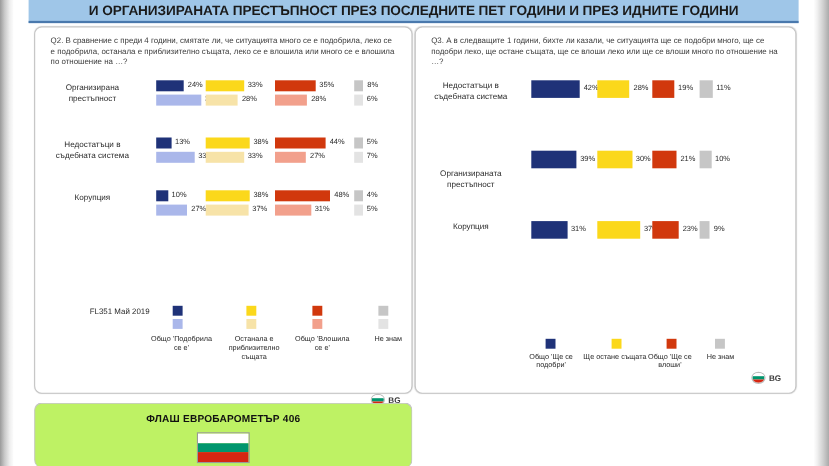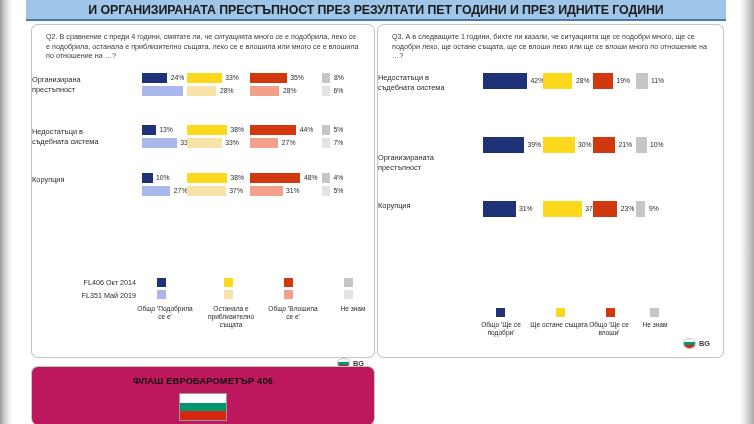--- a/index.html
+++ b/index.html
@@ -42,21 +42,21 @@
   .qtext{
     position:absolute;left:14px;top:7px;right:12px;
     font-size:7.2px;color:#3a3a3a;line-height:9.6px;
   }
 
   
   .chart{position:absolute;left:0;top:50px;right:0;}
 
   .row{position:relative;display:flex;align-items:center;}
   .row-label{
-    text-align:left;font-size:7.4px;color:#2a2a2a;line-height:9.5px;
+    text-align:center;font-size:7.4px;color:#2a2a2a;line-height:9.5px;
     padding-right:6px;
   }
   .bar{height:11px;}
   .val{font-size:6.8px;color:#2a2a2a;padding-left:2.5px;padding-right:3px;white-space:nowrap;}
 
   
   .legend{position:absolute;}
   .leg-names{position:absolute;text-align:right;font-size:7.2px;color:#2a2a2a;line-height:12.5px;}
   .leg-sw{position:absolute;width:9px;height:9px;}
   .leg-cap{position:absolute;text-align:center;font-size:6.6px;color:#2a2a2a;line-height:8.2px;}
@@ -65,41 +65,41 @@
   .flag{width:11px;height:9px;border-radius:50%;overflow:hidden;display:block;border:1px solid #bdbdbd;}
   .flag i{display:block;height:33.34%;}
   .flag .w{background:#ffffff;}
   .flag .g{background:#00966e;}
   .flag .r{background:#d62612;}
   .flag-label{font-size:7.4px;color:#3a3a3a;font-weight:bold;}
 
   
   .footer{
     position:absolute;left:31px;top:366px;width:342px;height:58px;
-    background:#be185d;border:1px solid #c4c4c4;border-radius:7px;
+    background:#bef264;border:1px solid #c4c4c4;border-radius:7px;
     border-bottom:none;
   }
   .footer-title{
     margin-top:8px;text-align:center;font-size:9.2px;font-weight:bold;
     color:#111;line-height:12px;letter-spacing:.2px;
   }
   .footer-flag{
     margin:6px auto 0;width:46px;height:26px;border:1px solid #9a9a9a;
     display:block;overflow:hidden;
   }
   .footer-flag i{display:block;height:33.34%;}
 </style>
 </head>
 <body>
 
 <div class="edge-left"></div>
 <div class="edge-right"></div>
 
 <div class="banner">
-  <div class="banner-text">И ОРГАНИЗИРАНАТА ПРЕСТЪПНОСТ ПРЕЗ РЕЗУЛТАТИ ПЕТ ГОДИНИ И ПРЕЗ ИДНИТЕ ГОДИНИ</div>
+  <div class="banner-text">И ОРГАНИЗИРАНАТА ПРЕСТЪПНОСТ ПРЕЗ ПОСЛЕДНИТЕ ПЕТ ГОДИНИ И ПРЕЗ ИДНИТЕ ГОДИНИ</div>
 </div>
 
 <div class="panel panel-left">
   <div class="qtext">Q2. В сравнение с преди 4 години, смятате ли, че ситуацията много се е подобрила, леко се е подобрила, останала е приблизително същата, леко се е влошила или много се е влошила по отношение на …?</div>
   <div class="chart" id="left-chart" style="position: absolute; left: 0px; top: 48px; width: 342px; height: 180px;">
       <div class="row" style="position: absolute; left: 0px; top: 0px; width: 100%;">
         <div class="row-label" style="position: absolute; left: 0px; width: 104px; top: 2px;">Организирана<br>престъпност</div>
         <div class="bar" style="position: absolute; left: 110px; top: 0px; width: 25.2px; height: 10px; background: rgb(31, 50, 120);"></div>
         <div class="val" style="position: absolute; left: 136.2px; top: 0px; line-height: 10px;">24%</div>
         <div class="bar" style="position: absolute; left: 155px; top: 0px; width: 34.65px; height: 10px; background: rgb(251, 216, 27);"></div>
@@ -151,21 +151,20 @@
         <div class="bar" style="position: absolute; left: 155px; top: 13px; width: 38.85px; height: 10px; background: rgb(247, 227, 168);"></div>
         <div class="val" style="position: absolute; left: 194.85px; top: 13px; line-height: 10px;">37%</div>
         <div class="bar" style="position: absolute; left: 218px; top: 13px; width: 32.55px; height: 10px; background: rgb(242, 160, 140);"></div>
         <div class="val" style="position: absolute; left: 251.55px; top: 13px; line-height: 10px;">31%</div>
         <div class="bar" style="position: absolute; left: 290px; top: 13px; width: 8px; height: 10px; background: rgb(227, 227, 227);"></div>
         <div class="val" style="position: absolute; left: 299px; top: 13px; line-height: 10px;">5%</div>
       </div>
     </div>
   <div class="legend" id="left-legend" style="left: 0px; top: 252px; width: 342px; height: 80px;">
       <div class="leg-names" style="left: 0px; top: 0px; width: 104px;">
-        <div>FL406 Окт 2014</div>
         <div>FL351 Май 2019</div>
       </div>
       <div class="leg-sw" style="left: 125px; top: 1px; background: rgb(31, 50, 120);"></div>
       <div class="leg-sw" style="left: 192px; top: 1px; background: rgb(251, 216, 27);"></div>
       <div class="leg-sw" style="left: 252px; top: 1px; background: rgb(209, 56, 13);"></div>
       <div class="leg-sw" style="left: 312px; top: 1px; background: rgb(198, 198, 198);"></div>
       <div class="leg-sw" style="left: 125px; top: 13px; background: rgb(170, 183, 234);"></div>
       <div class="leg-sw" style="left: 192px; top: 13px; background: rgb(247, 227, 168);"></div>
       <div class="leg-sw" style="left: 252px; top: 13px; background: rgb(242, 160, 140);"></div>
       <div class="leg-sw" style="left: 312px; top: 13px; background: rgb(227, 227, 227);"></div>

